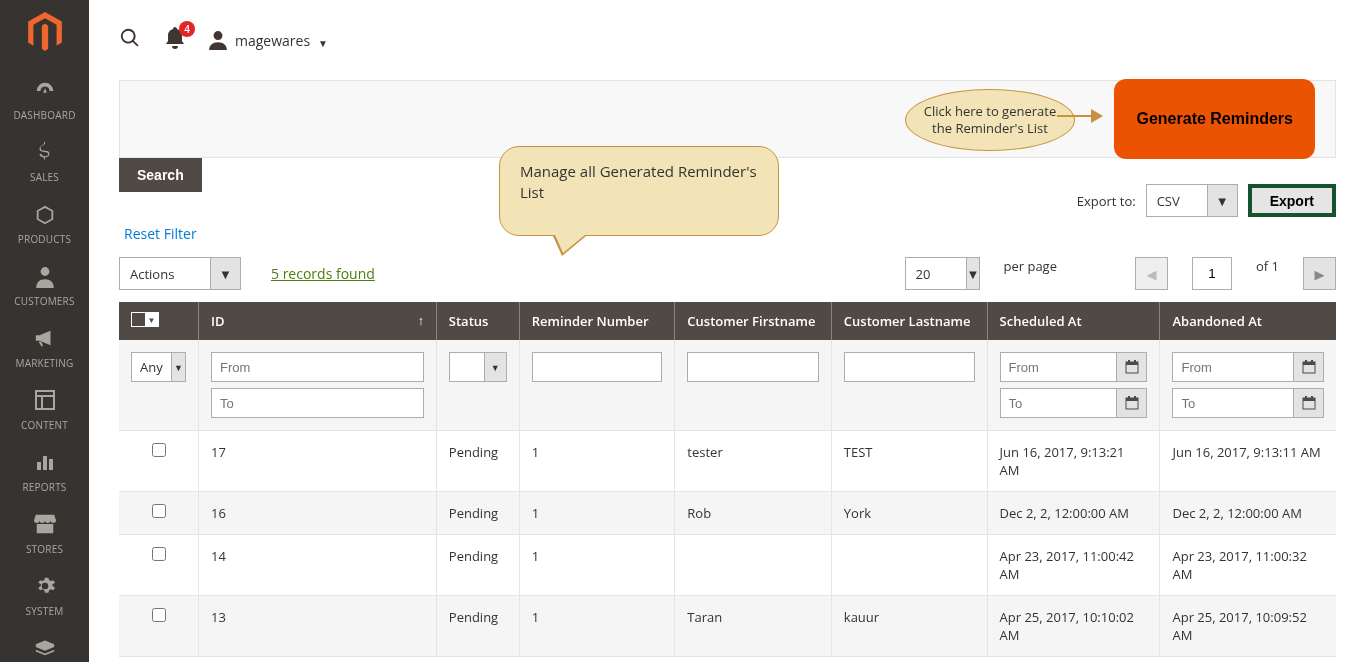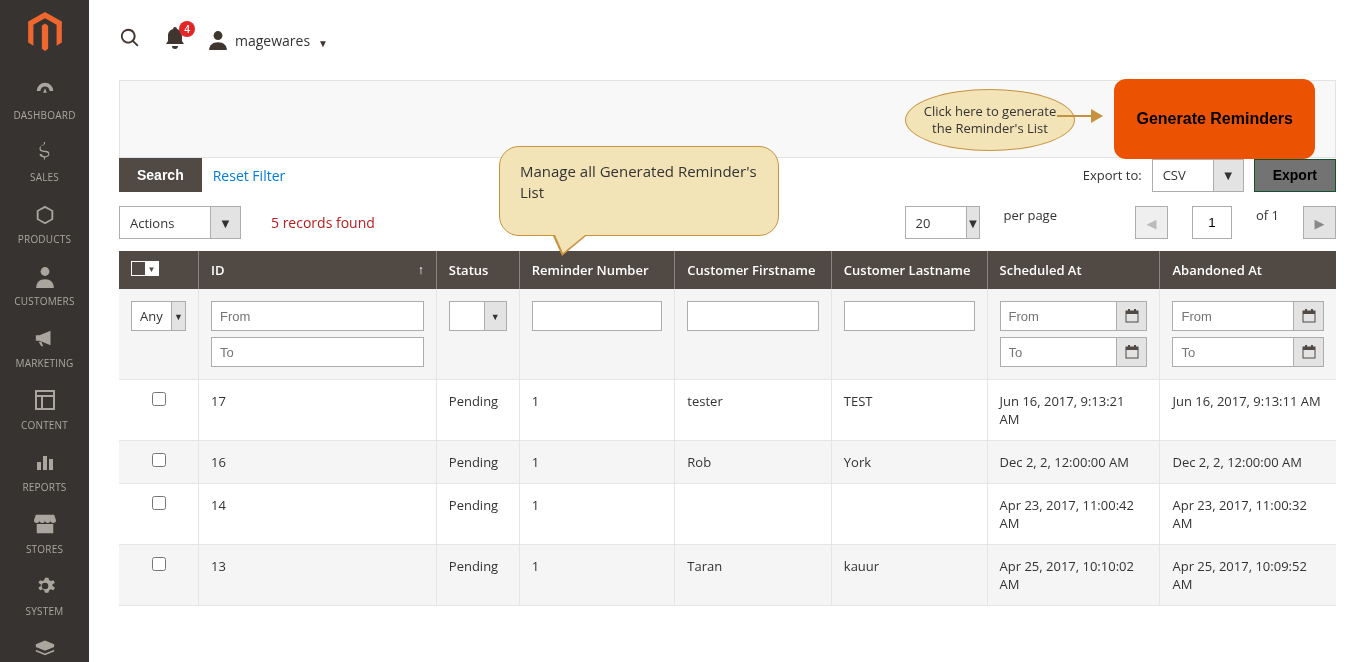--- a/index.html
+++ b/index.html
@@ -23,37 +23,37 @@
   .user-block .chevron-down { font-size: 10px; color: #41362f; }
   
   .action-bar { background: #f8f8f8; border: 1px solid #e3e3e3; height: 78px; display: flex; justify-content: flex-end; align-items: center; padding: 0 20px; position: relative; }
   .generate-btn { background: #eb5202; color: #000000; border: 0; font-size: 16px; font-weight: 600; padding: 31px 22px; cursor: pointer; border-radius: 12px; }
   .callout1 { position: absolute; right: 260px; top: 8px; width: 170px; height: 62px; background: #f3e4b8; border: 1.5px solid #c7923e; border-radius: 50%; display: flex; align-items: center; justify-content: center; font-size: 13px; color: #333; text-align: center; line-height: 1.3; padding: 0 12px; }
   .arrow { position: absolute; right: 244px; top: 34px; width: 34px; height: 2px; border-top: 2px solid #c7923e; }
   .arrow:after { content: ""; position: absolute; right: -12px; top: -8px; width: 0; height: 0; border-left: 12px solid #c7923e; border-top: 7px solid transparent; border-bottom: 7px solid transparent; }
   .arrow:before { content: ""; position: absolute; right: -15px; top: -10px; width: 0; height: 0; border-left: 14px solid #fff0; border-top: 9px solid transparent; border-bottom: 9px solid transparent; }
   
   .toolbar { display: flex; justify-content: space-between; align-items: center; margin-bottom: 14px; position: relative; }
-  .toolbar-left { display: flex; align-items: center; gap: 11px; }
+  .toolbar-left { display: flex; align-items: center; gap: 32px; flex-direction: column; }
   .search-btn { background: #514943; color: #fff; border: 0; padding: 9px 18px; font-size: 14px; font-weight: 600; cursor: pointer; }
   .reset-link { color: #007bdb; font-size: 14px; text-decoration: none; cursor: pointer; }
   .toolbar-right { display: flex; align-items: center; gap: 10px; font-size: 13px; }
   .select-box { display: flex; align-items: stretch; border: 1px solid #adadad; background: #fff; height: 33px; }
   .select-box .txt { padding: 0 10px; display: flex; align-items: center; min-width: 60px; }
   .select-box .caret { width: 30px; background: #e3e3e3; border-left: 1px solid #adadad; display: flex; align-items: center; justify-content: center; cursor: pointer; }
-  .export-btn { background: #737373; border: 1px solid #14532d; padding: 0 18px; height: 33px; font-size: 14px; font-weight: 600; cursor: pointer; }
+  .export-btn { background: #e5e5e5; border: 4px solid #14532d; padding: 0 18px; height: 33px; font-size: 14px; font-weight: 600; cursor: pointer; }
   
   .callout2 { position: absolute; left: 380px; top: -12px; width: 280px; height: 90px; background: #f3e4b8; border: 1.5px solid #c7923e; border-radius: 20px; padding: 14px 20px; font-size: 15px; line-height: 1.4; }
   .callout2:after { content: ""; position: absolute; left: 55px; bottom: -18px; width: 0; height: 0; border-top: 18px solid #f3e4b8; border-left: 8px solid transparent; border-right: 22px solid transparent; }
   .callout2:before { content: ""; position: absolute; left: 53px; bottom: -21px; width: 0; height: 0; border-top: 20px solid #c7923e; border-left: 9px solid transparent; border-right: 24px solid transparent; }
   
   .toolbar2 { display: flex; justify-content: space-between; align-items: center; margin-bottom: 12px; }
   .toolbar2 .left { display: flex; align-items: center; gap: 30px; }
   .actions-select .txt { min-width: 90px; }
-  .records { font-size: 14px; color: #b91c1c; }
+  .records { font-size: 14px; color: #4d7c0f; text-decoration: underline; }
   .toolbar2 .right { display: flex; align-items: flex-start; gap: 24px; font-size: 13px; }
   .pager-btn { width: 33px; height: 33px; background: #e3e3e3; border: 1px solid #adadad; display: flex; align-items: center; justify-content: center; cursor: pointer; color: #888; }
   .pager-btn.disabled { color: #bbb; background: #efefef; }
   .page-input { width: 40px; height: 33px; border: 1px solid #adadad; text-align: center; }
   
   table.grid { width: 100%; border-collapse: collapse; }
   .grid th { background: #514943; color: #fff; font-size: 13px; font-weight: 600; text-align: left; padding: 10px 12px; border-right: 1px solid #8a837f; }
   .grid th:last-child { border-right: 0; }
   .grid th .sort { float: right; font-size: 12px; }
   .header-check { display: inline-flex; align-items: center; border: 1px solid #fff; }

